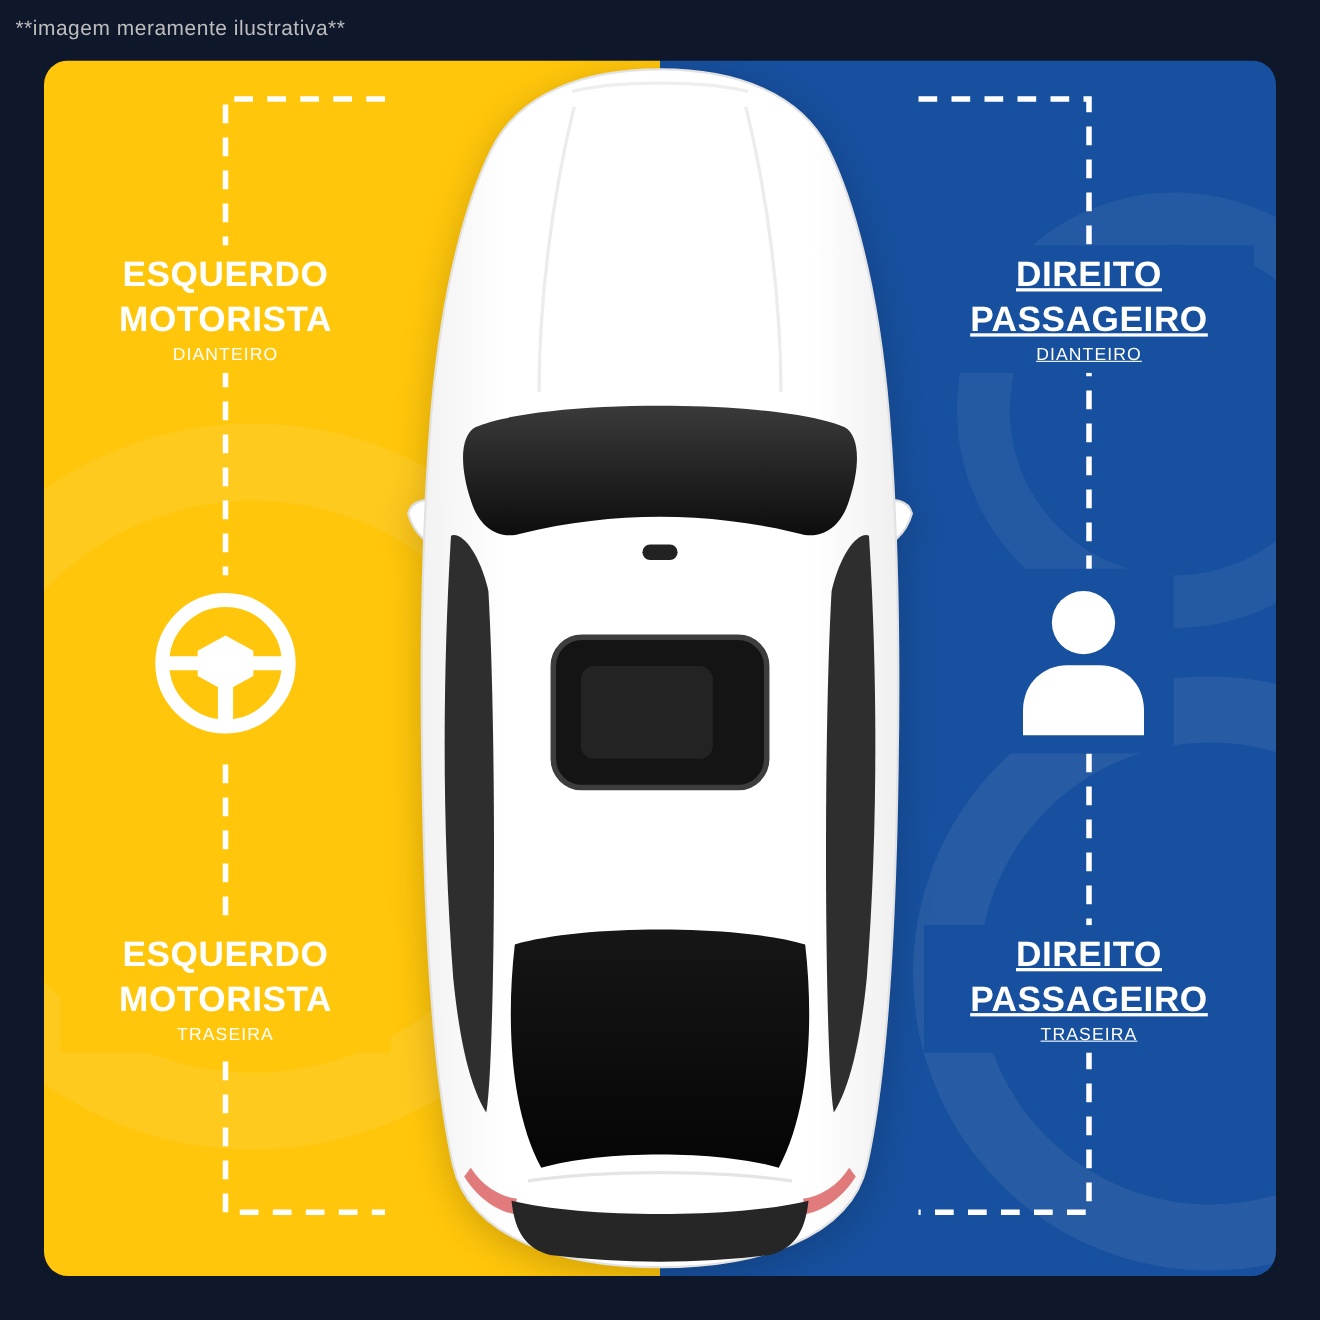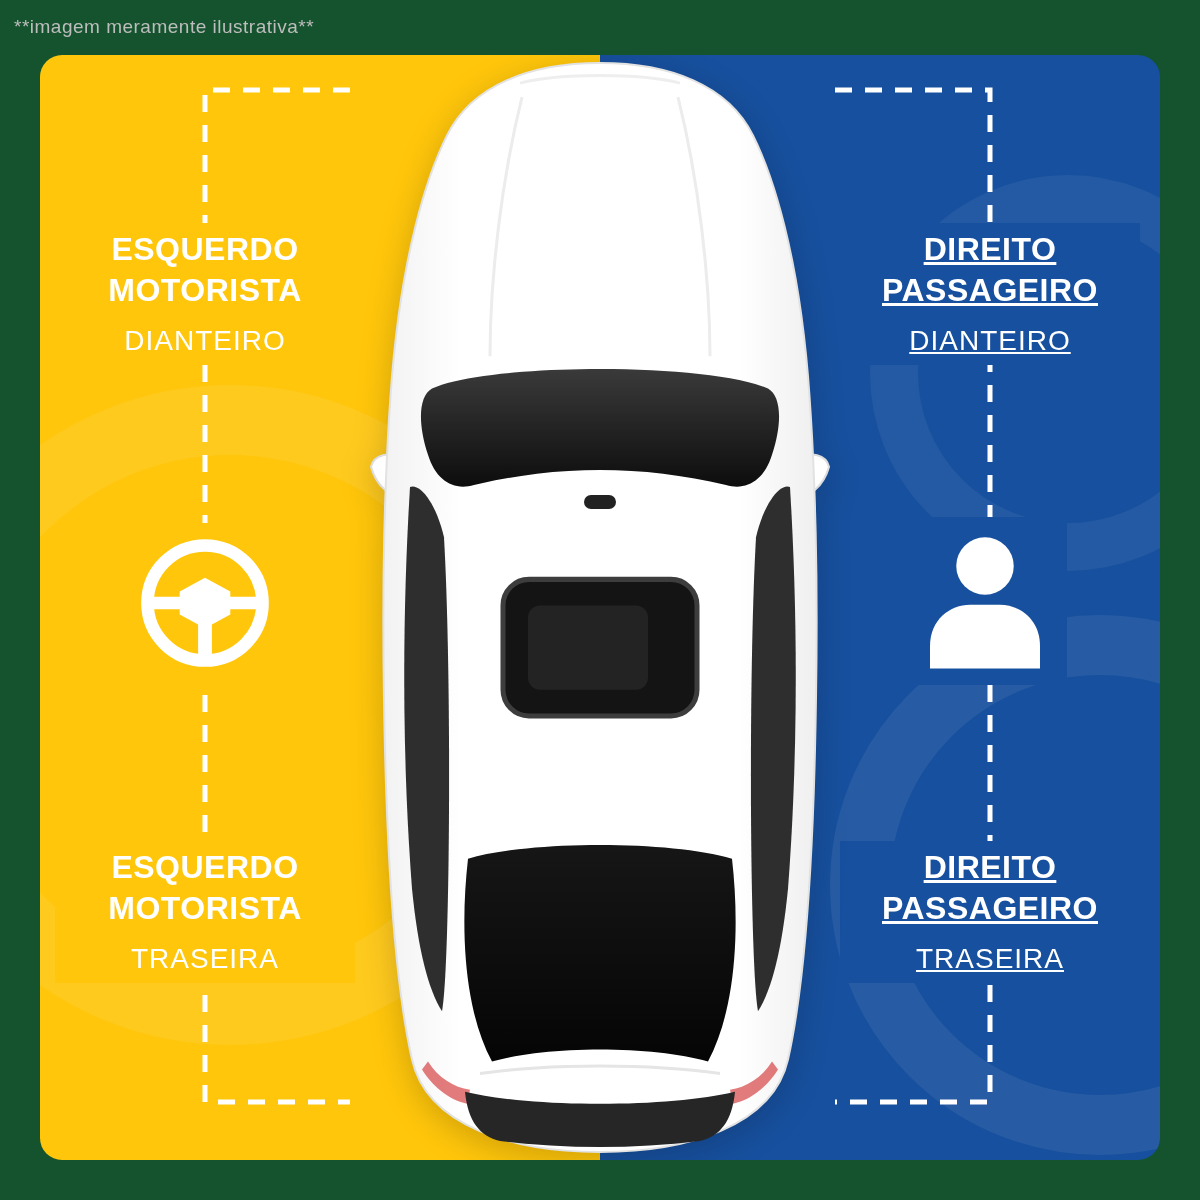--- a/index.html
+++ b/index.html
@@ -1,17 +1,17 @@
 <!DOCTYPE html>
 <html style="--left-panel: #FFC60B; --right-panel: #17509E; --dash-line: #FFFFFF; --text: #FFFFFF;"><head>
 <meta charset="utf-8">
 <style>
   html,body{margin:0;padding:0;background:#ffffff;}
   .stage{
-    position:relative;width:1200px;height:1200px;background:#14532d;
+    position:relative;width:1200px;height:1200px;background:#0f172a;
     font-family:"Liberation Sans","DejaVu Sans",sans-serif;overflow:hidden;
   }
   .caption{
     position:absolute;left:14px;top:16px;font-size:19px;color:#bdbdbd;
     letter-spacing:.5px;
   }
   .panel{
     position:absolute;left:40px;top:55px;width:1120px;height:1105px;
     border-radius:22px;overflow:hidden;
   }
@@ -24,21 +24,21 @@
   .wm.w3{width:420px;height:420px;border-width:60px;left:230px;top:560px;border-color:rgba(255,255,255,.07);}
   .brackets{position:absolute;left:0;top:0;width:1120px;height:1105px;pointer-events:none;}
   .label-block{
     position:absolute;width:300px;display:flex;flex-direction:column;align-items:center;
     text-align:right;color:#ffffff;padding:6px 0;
   }
   .label-block.on-yellow{background:var(--left-panel,#FFC60B);}
   .label-block.on-blue{background:var(--right-panel,#17509E);text-decoration:underline;}
   .label-block .l{display:block;line-height:1.28;}
   .label-block .bold{font-size:32px;font-weight:bold;letter-spacing:.5px;}
-  .label-block .light{font-size:28px;font-weight:400;letter-spacing:1px;margin-top:12px;}
+  .label-block .light{font-size:16px;font-weight:400;letter-spacing:1px;margin-top:2px;}
   .icon-box{position:absolute;display:flex;align-items:center;justify-content:center;}
   .icon-box.on-yellow{background:var(--left-panel,#FFC60B);}
   .icon-box.on-blue{background:var(--right-panel,#17509E);}
   .car-svg{position:absolute;left:330px;top:0;width:460px;height:1105px;
     filter:drop-shadow(0 8px 16px rgba(0,0,0,.18));}
 </style>
 </head>
 <body>
 
 <div class="stage">

